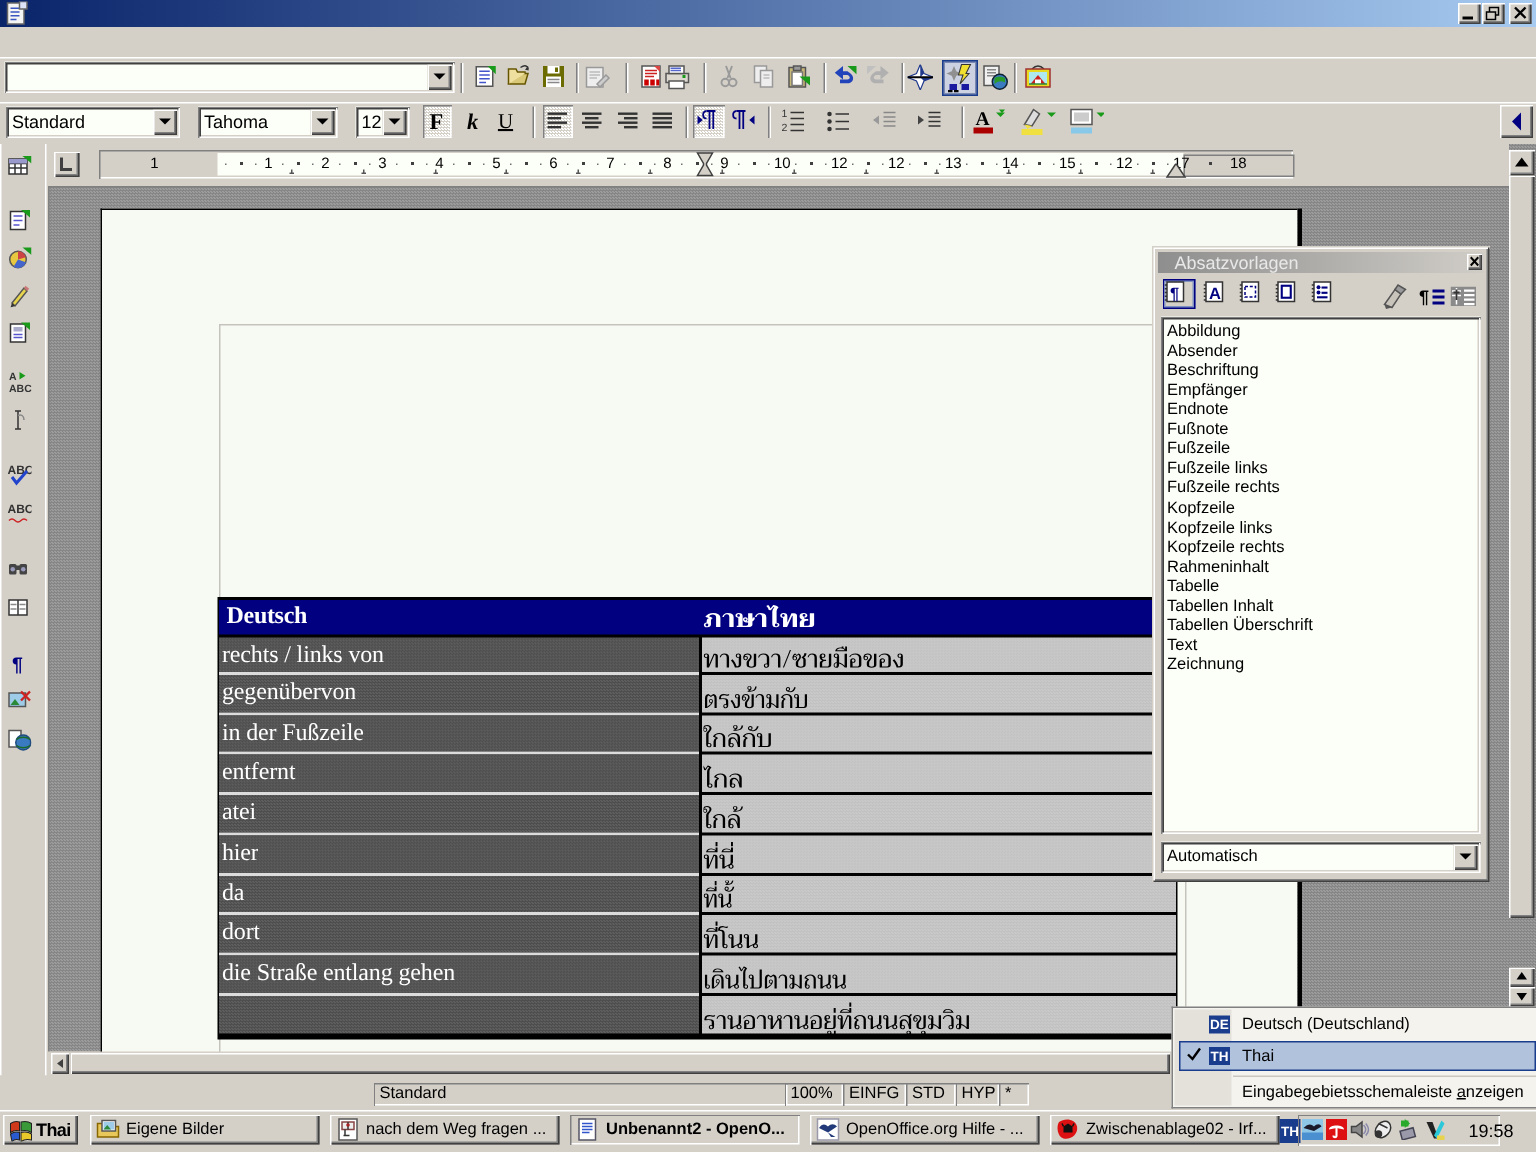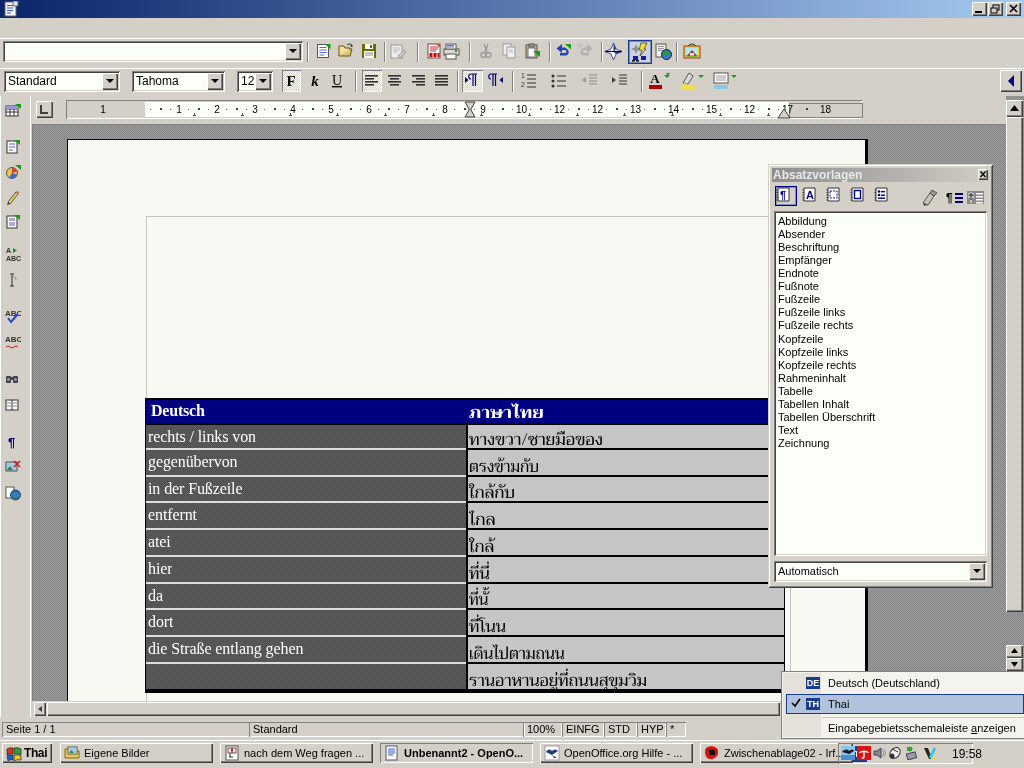--- a/index.html
+++ b/index.html
@@ -654,31 +654,30 @@
 </div>
 
 <div class="abs" style="left:32px;top:701px;width:974px;height:16px;background:#d4d0c8">
   <div class="abs raised" style="left:2px;top:1px;width:12px;height:14px"><svg width="12" height="14">
           <path d="M8 4 L4 7 L8 10 Z" fill="#404040"></path>
         </svg></div>
   <div class="abs raised" style="left:15px;top:1px;width:733px;height:14px"></div>
 </div>
 
 <div class="abs" style="left:0;top:717px;width:1024px;height:23px;background:#d4d0c8">
-  <div class="sbcell" style="left:2px;width:244px">Seite 1 / 1</div>
   <div class="sbcell" style="left:249px;width:272px">Standard</div>
   <div class="sbcell" style="left:523px;width:35px">100%</div>
   <div class="sbcell" style="left:562px;width:38px">EINFG</div>
   <div class="sbcell" style="left:604px;width:29px">STD</div>
   <div class="sbcell" style="left:637px;width:25px">HYP</div>
   <div class="sbcell" style="left:666px;width:16px">*</div>
 </div>
 
 <div class="abs raised2" style="left:768px;top:164px;width:225px;height:424px">
-  <div class="abs" style="left:4px;top:4px;width:217px;height:14px;background:linear-gradient(90deg,#8e8e8e,#d0cdc7);font-weight:bold;font-size:12px;line-height:14px;color:#e8e8e8;padding-left:1px;box-sizing:border-box">Absatzvorlagen</div>
+  <div class="abs" style="left:4px;top:4px;width:217px;height:14px;background:linear-gradient(90deg,#8e8e8e,#d0cdc7);font-weight:normal;font-size:12px;line-height:14px;color:#e8e8e8;padding-left:11px;box-sizing:border-box">Absatzvorlagen</div>
   <div class="abs raised" style="left:210px;top:5px;width:10px;height:11px"><svg width="10" height="11">
           <path d="M2.5 2.5 L7.5 8 M7.5 2.5 L2.5 8" stroke="#000" stroke-width="1.3"></path>
         </svg></div>
   <div class="abs" style="left:7px;top:22px;width:22px;height:20px;box-shadow:inset 0 0 0 1px #000080,inset 0 0 0 2px #8090c0"><svg width="17" height="17" viewBox="0 0 17 17">
           <path d="M3 2 H14 V15 H3 Z" fill="#fff" stroke="#333"></path>
           <g stroke="#333">
             <line x1="3" y1="4" x2="1.5" y2="4"></line>
             <line x1="3" y1="6.5" x2="1.5" y2="6.5"></line>
             <line x1="3" y1="9" x2="1.5" y2="9"></line>
             <line x1="3" y1="11.5" x2="1.5" y2="11.5"></line>
@@ -855,21 +854,21 @@
       </div>
   <div class="tkb" style="left:700px;width:153px">
         <span class="tki"><svg width="16" height="16" viewBox="0 0 16 16">
             <path d="M2 3 C6 0 13 1 14 6 C15 11 10 15 5 14 C1 13 0 6 2 3 Z" fill="#dd1111"></path>
             <path d="M5 6 L8 4 L11 6 L11 10 L5 10 Z" fill="#111"></path>
             <path d="M5 6 L4 4 M11 6 L12 4" stroke="#111"></path>
           </svg></span>
         <span class="tkt">Zwischenablage02 - Irf...</span>
       </div>
   <div class="abs" style="left:853px;top:6px;width:14px;height:16px;background:#1a3c8c;color:#fff;font-size:9px;font-weight:bold;text-align:center;line-height:16px">TH</div>
-  <div class="abs" style="left:838px;top:3px;width:135px;height:21px;box-shadow:inset 1px 1px 0 #808080,inset -1px -1px 0 #fff">
+  <div class="abs" style="left:865px;top:3px;width:135px;height:21px;box-shadow:inset 1px 1px 0 #808080,inset -1px -1px 0 #fff">
     <div class="abs" style="left:3px;top:3px;width:14px;height:14px"><svg width="14" height="14" viewBox="0 0 14 14">
             <rect width="14" height="14" fill="#8ec6e8"></rect>
             <rect y="9" width="14" height="5" fill="#4a90d0"></rect>
             <path d="M1 6 C4 3 6 3 8 5 C10 3 12 3 13 5 L8 8 Z" fill="#1a1a2a"></path>
           </svg></div>
 <div class="abs" style="left:19px;top:3px;width:14px;height:14px"><svg width="14" height="14" viewBox="0 0 14 14">
             <rect width="14" height="14" fill="#dd1111"></rect>
             <path d="M2 7 C2 3.5 12 3.5 12 7 L7 6 Z" fill="#fff"></path>
             <path d="M7 5 V11 C7 12.5 5 12.5 5 11" stroke="#fff" stroke-width="1.4" fill="none"></path>
           </svg></div>

